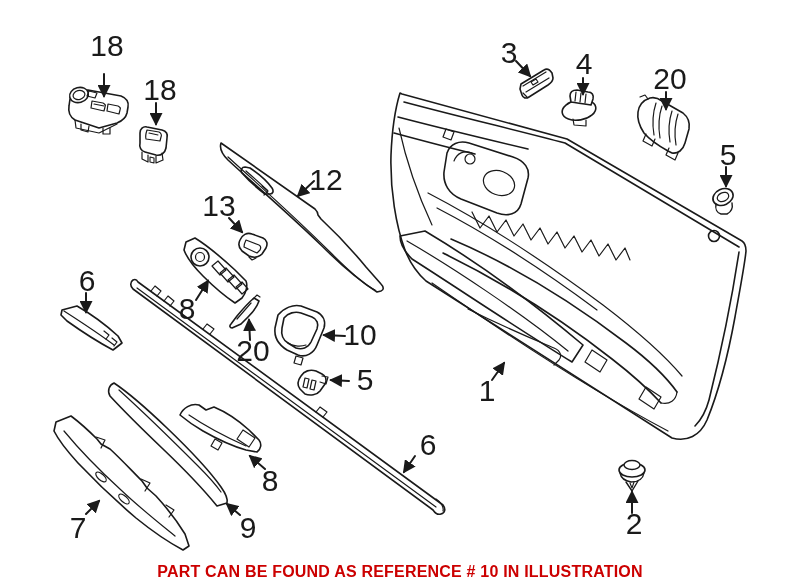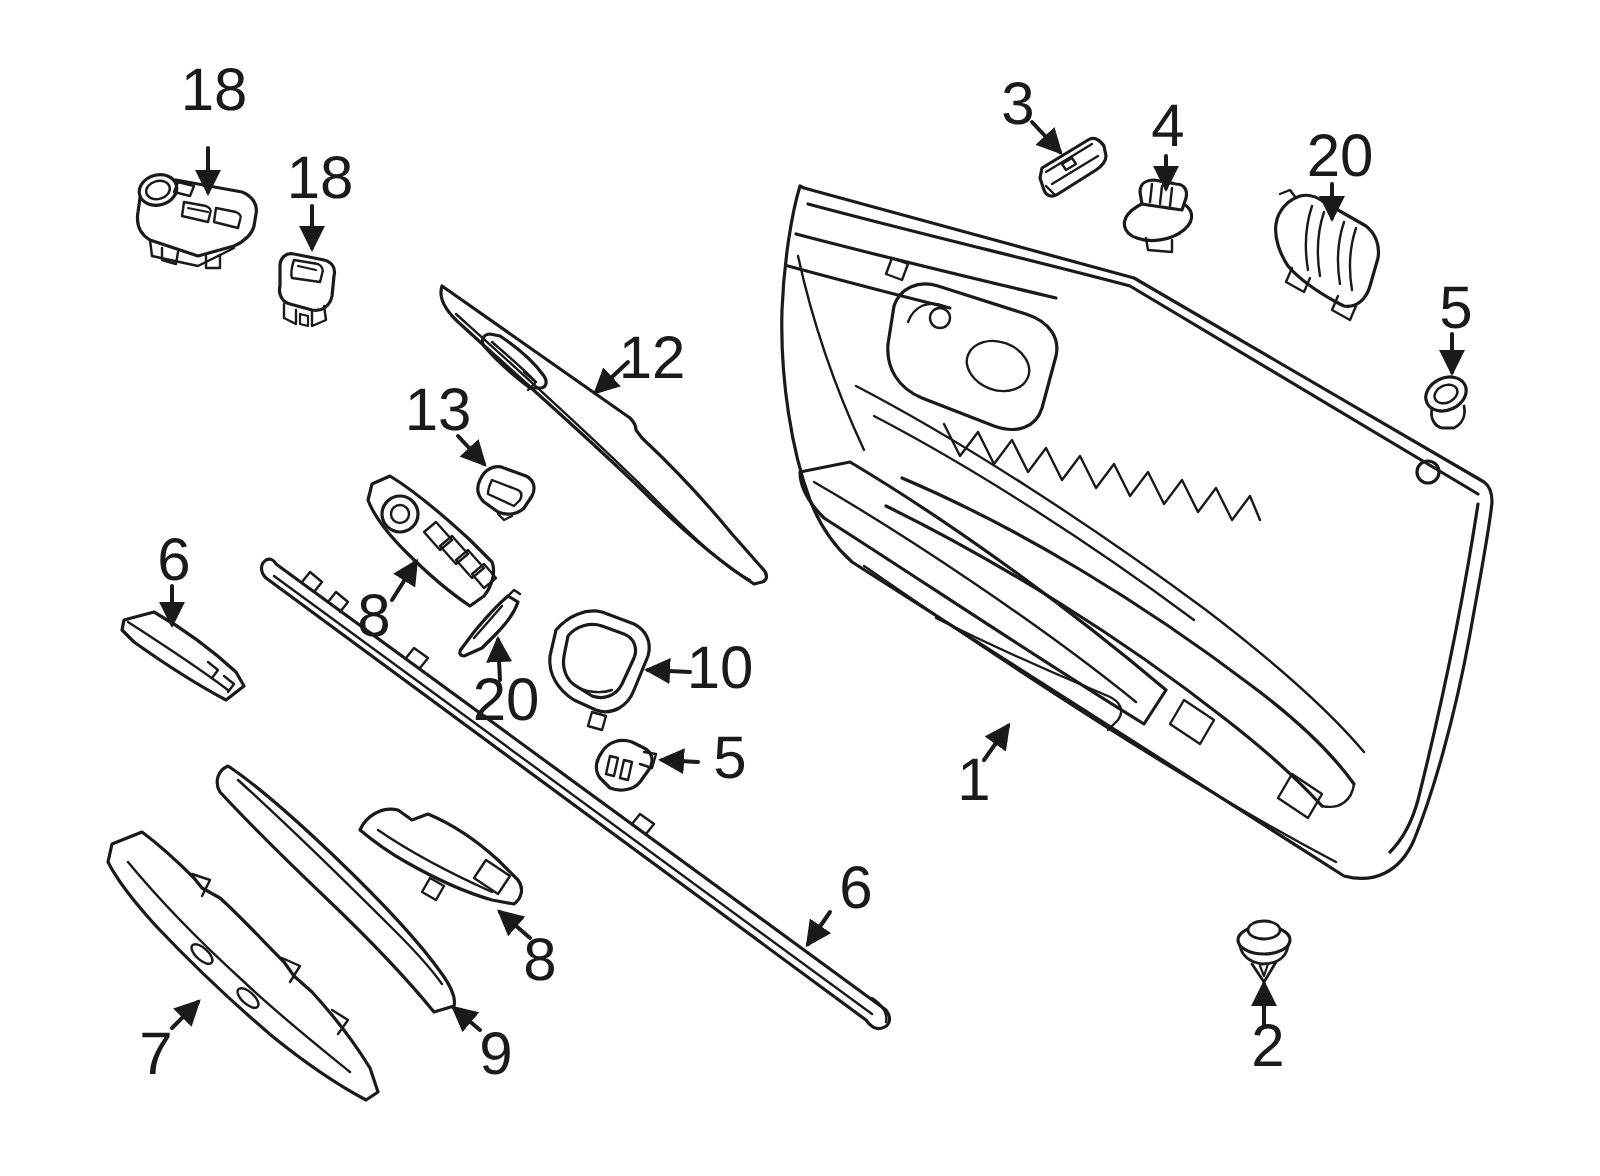--- a/index.html
+++ b/index.html
@@ -237,13 +237,14 @@
   <div class="lbl" style="left:365px;top:380px">5</div>
   <div class="lbl" style="left:326px;top:180px">12</div>
   <div class="lbl" style="left:428px;top:445px">6</div>
   <div class="lbl" style="left:253px;top:351px">20</div>
   <div class="lbl" style="left:219px;top:206px">13</div>
   <div class="lbl" style="left:187px;top:309px">8</div>
   <div class="lbl" style="left:160px;top:90px">18</div>
   <div class="lbl" style="left:107px;top:46px">18</div>
   <div class="lbl" style="left:670px;top:79px">20</div>
 
+  <div id="caption">PART CAN BE FOUND AS REFERENCE # 10 IN ILLUSTRATION</div>
 </div>
 
 </body></html>

